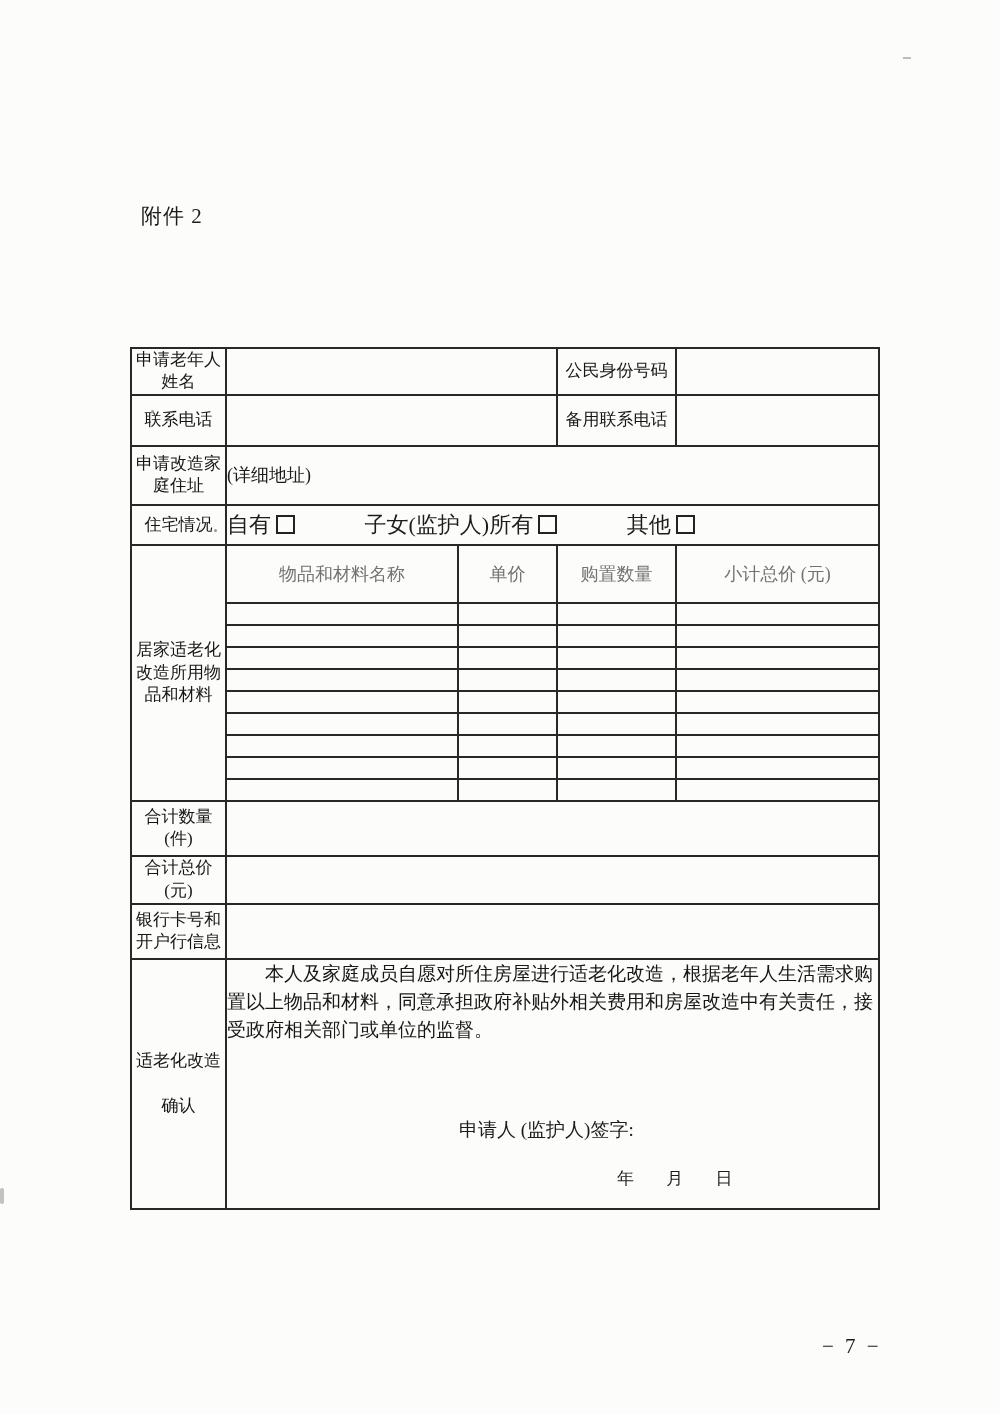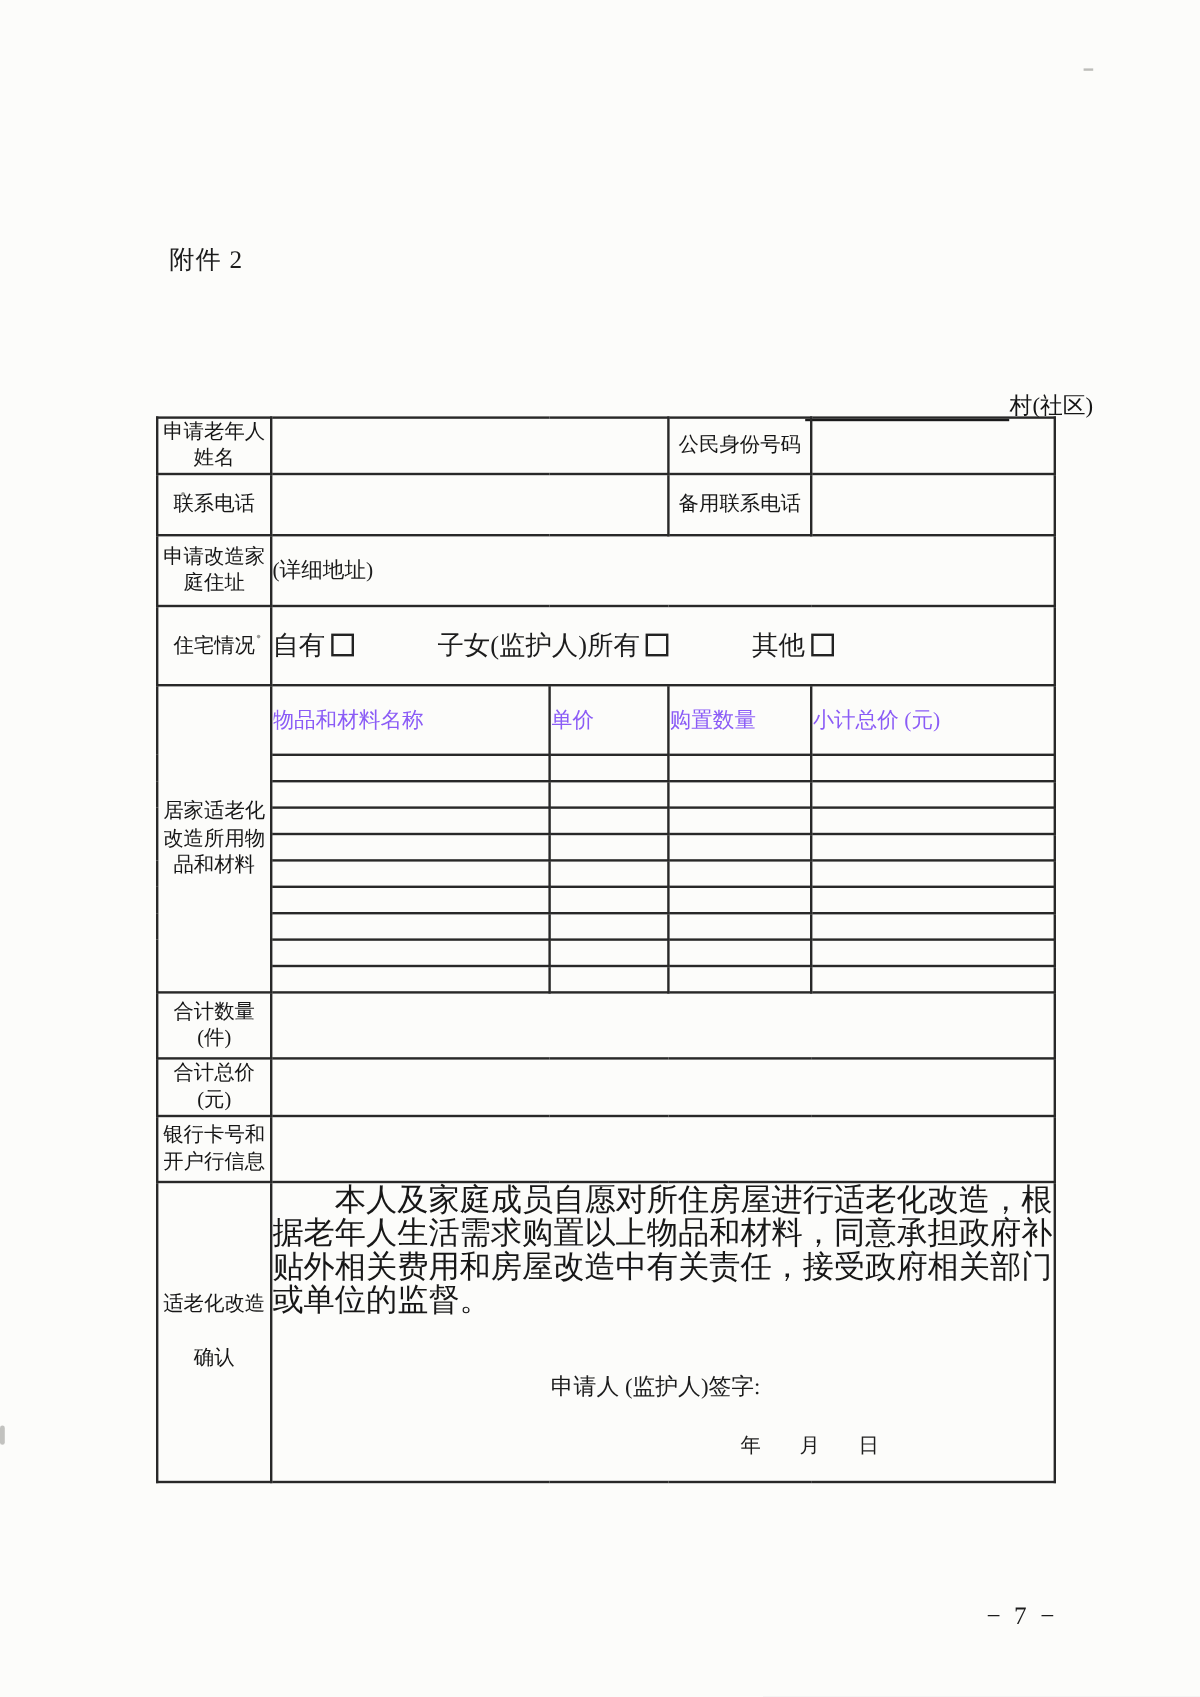--- a/index.html
+++ b/index.html
@@ -32,47 +32,44 @@
   }
   table.form td{border:2px solid #282828;padding:0;overflow:hidden;}
   td.lbl{
     text-align:center;vertical-align:middle;font-size:17px;line-height:1.32;
     white-space:pre-line;padding:2px 1px;color:#161616;
   }
   td.hint{font-size:18px;text-align:left;vertical-align:middle;padding-left:2px;margin-left:24px;}
   td.housing-cell{font-size:22px;text-align:left;vertical-align:middle;padding-left:7px;}
   .opt{margin-right:64px;white-space:nowrap;}
   .cbox{display:inline-block;width:15px;height:15px;border:2px solid #222;margin-left:5px;vertical-align:-2px;}
-  td.colhead{text-align:left;vertical-align:middle;font-size:18px;color:#8b5cf6;border-radius:23px;}
-  tr.r1{height:45px;} tr.r2{height:51px;} tr.r3{height:59px;} tr.r4{height:66px;}
+  td.colhead{text-align:center;vertical-align:middle;font-size:18px;color:#737373;border-radius:23px;}
+  tr.r1{height:45px;} tr.r2{height:51px;} tr.r3{height:59px;} tr.r4{height:40px;}
   tr.rhead{height:58px;} .item-row{height:22px;}
   tr.rtot1{height:55px;} tr.rtot2{height:48px;} tr.rbank{height:55px;} tr.rconfirm{height:250px;}
   td.confirm-cell{vertical-align:top;position:relative;padding:5px 8px 0 5px;}
-  .confirm-text{margin:0;text-indent:2em;font-size:26px;line-height:28px;color:#171717;}
+  .confirm-text{margin:0;text-indent:2em;font-size:19px;line-height:28px;color:#171717;}
   .sig-label{position:absolute;left:232px;top:157px;font-size:19px;white-space:nowrap;}
   .date-line{position:absolute;left:390px;top:207px;font-size:17px;white-space:pre;word-spacing:28px;}
   .page-number{position:absolute;left:822px;top:1334px;font-size:21px;letter-spacing:3px;white-space:pre;}
   .artifact{position:absolute;background:#b5b5b2;}
   .a1{left:0;top:1188px;width:4px;height:16px;border-radius:2px;background:#c2c2bf;}
   .a2{left:903px;top:57px;width:8px;height:2px;background:#bdbdba;}
   .a3{left:151px;top:410px;width:3px;height:3px;border-radius:50%;background:#9a9a97;}
   .a4{left:214px;top:529px;width:3px;height:3px;border-radius:50%;background:#9a9a97;}
 </style>
 </head>
 <body>
 
 <div class="sheet">
 
   <div class="attachment">附件 2</div>
 
 
 
-  <div class="loc-line loc2">
-    <span class="blank-line bl-village"></span><span>村(社区)</span>
-  </div>
 
   <table class="form">
     <colgroup>
       <col style="width:95px">
         <col style="width:232px">
         <col style="width:99px">
       <col style="width:119px">
         <col style="width:203px">
     </colgroup>
     <tbody>

